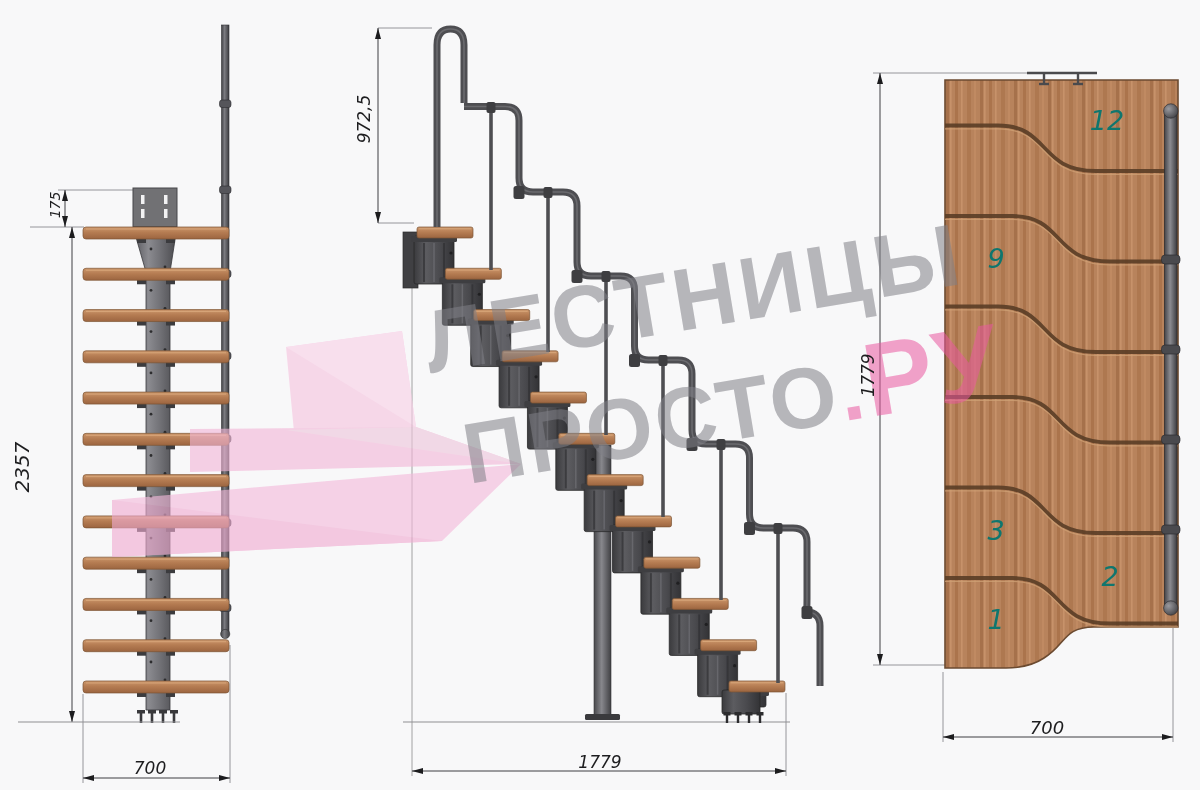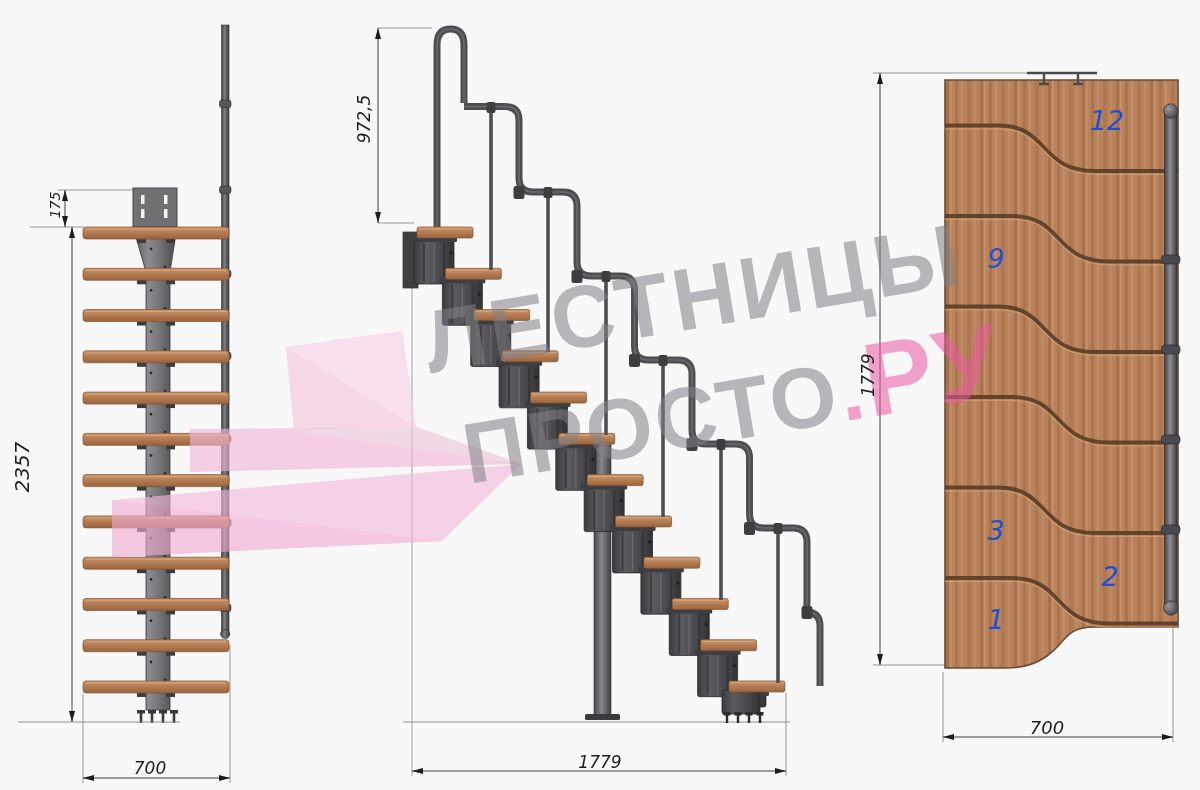--- a/index.html
+++ b/index.html
@@ -6,21 +6,21 @@
   #canvas{position:relative;width:1200px;height:790px;background:#f8f8f9;overflow:hidden;
           font-family:"DejaVu Sans",sans-serif;}
   #canvas svg{position:absolute;top:0;}
   #front-svg{left:0;}
   #side-svg{left:330px;}
   #plan-svg{left:850px;}
   #logo-svg{left:0;pointer-events:none;}
   .dim{position:absolute;font:italic 17px "DejaVu Sans",sans-serif;color:#1d1d1f;
        transform:translate(-50%,-50%);white-space:nowrap;z-index:30;}
   .rot{transform:translate(-50%,-50%) rotate(-90deg);}
-  .stepnum{position:absolute;font:italic 27px "DejaVu Sans",sans-serif;color:#1d4ed8;
+  .stepnum{position:absolute;font:italic 27px "DejaVu Sans",sans-serif;color:#0f766e;
        transform:translate(-50%,-50%);z-index:25;}
   .wm{position:absolute;left:418px;top:302px;transform:rotate(-9.5deg);transform-origin:0 0;
       font-family:"Liberation Sans",sans-serif;font-weight:bold;pointer-events:none;z-index:20;
       white-space:nowrap;}
   .wm .l1{font-size:88px;letter-spacing:4px;color:rgba(128,128,134,0.55);line-height:0.95;}
   .wm .l2{font-size:86px;letter-spacing:3px;color:rgba(128,128,134,0.55);margin-top:22px;margin-left:20px;line-height:0.9;}
   .wm .pink{color:rgba(233,88,160,0.55);}
   .wm .ru{font-size:104px;}
 </style>
 </head>

